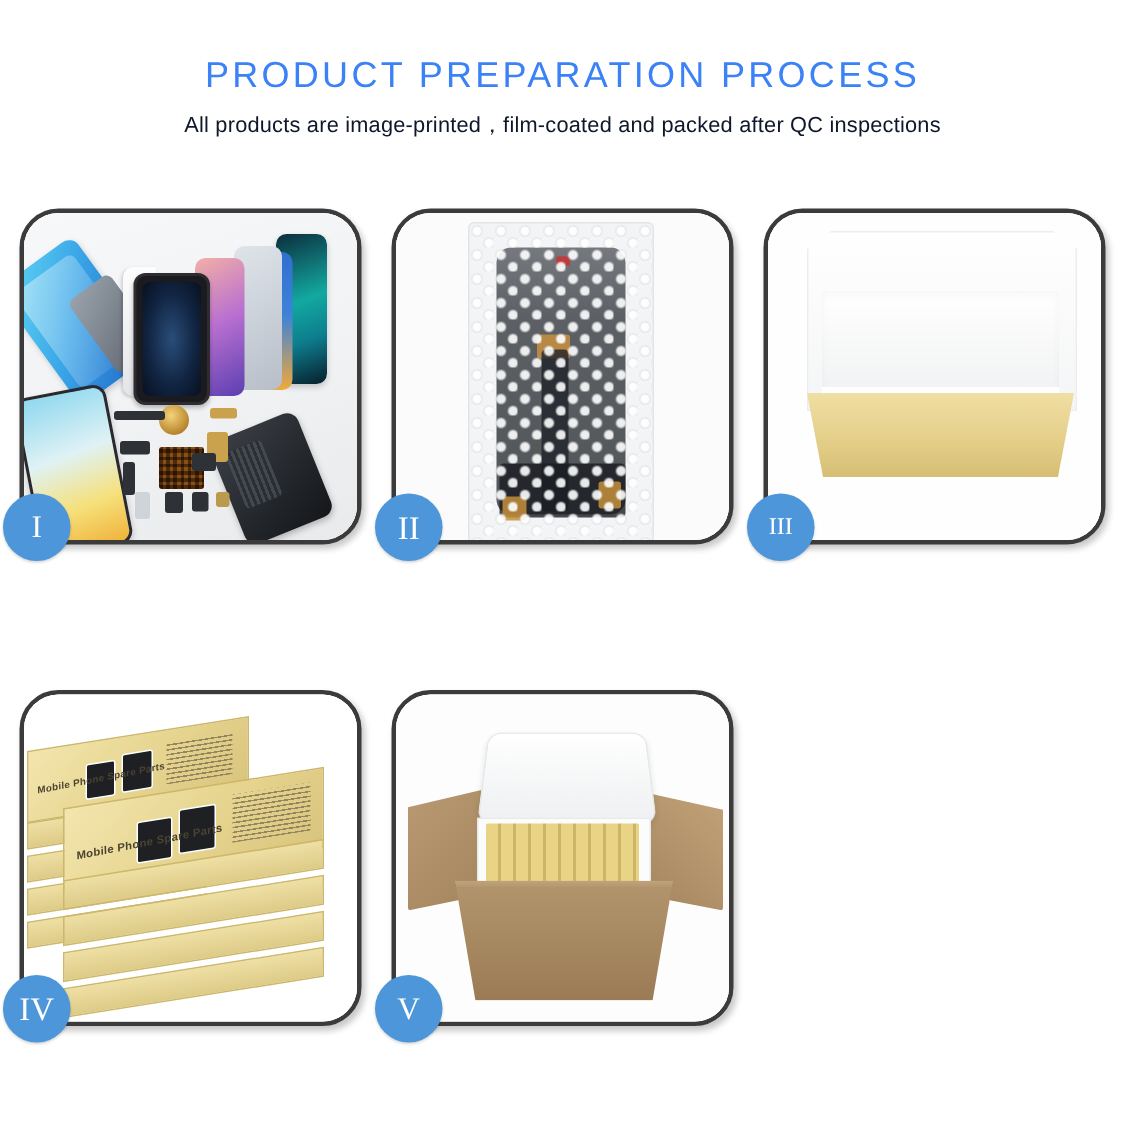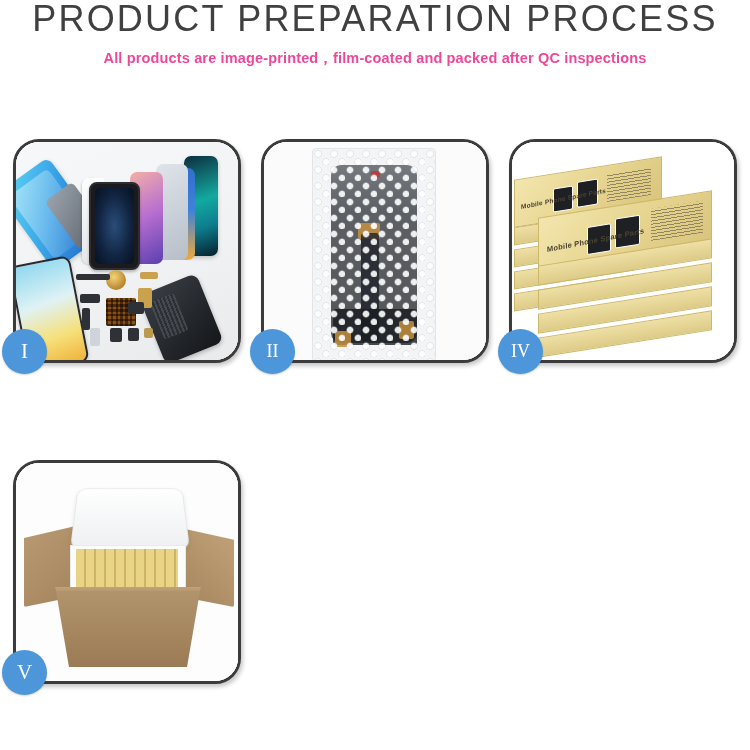--- a/index.html
+++ b/index.html
@@ -17,34 +17,35 @@
 
   
   .header {
     position: absolute;
     top: 0; left: 0;
     width: 750px;
     text-align: center;
   }
   .title {
     margin: 0;
-    font-size: 36px;
+    padding-top: 38px;
+    font-size: 24px;
     font-weight: 400;
     letter-spacing: 2.2px;
-    color: #404040;
+    color: #3b82f6;
     line-height: 1.05;
     white-space: nowrap;
   }
   .subtitle {
     margin: 0;
     padding-top: 11px;
     font-size: 14.5px;
-    font-weight: 700;
+    font-weight: 400;
     letter-spacing: 0.15px;
-    color: #ec4899;
+    color: #0f172a;
     white-space: nowrap;
   }
 
   
   .grid {
     position: absolute;
     top: 139px;
     left: 13px;
     width: 724px;
     display: grid;
@@ -83,21 +84,21 @@
     background: #4d96d9;
     color: #ffffff;
     font-family: "Liberation Serif", "DejaVu Serif", serif;
     font-size: 21px;
     line-height: 45px;
     text-align: center;
     letter-spacing: 0px;
     z-index: 6;
     box-shadow: 0 1px 2px rgba(0,0,0,0.18);
   }
-  .badge.wide { font-size: 18px; }
+  .badge.wide { font-size: 22px; }
   .badge.xwide { font-size: 16px; }
 
   
   .scene { position: absolute; inset: 0; }
   .p1-bg {
     position: absolute; inset: 0;
     background: linear-gradient(160deg,#f7f8f9 0%, #f1f2f4 55%, #e9eaec 100%);
   }
   .ph { position: absolute; border-radius: 6px; }
   .p1-blue {
@@ -427,20 +428,33 @@
           <div class="p2-gold1"></div>
           <div class="p2-gold2"></div>
           <div class="p2-red"></div>
           <div class="p2-bubbles"></div>
         </div>
       </div>
     </div>
     <div class="badge wide">II</div>
   </div>
 
+  <div class="panel">
+    <div class="panel-inner">
+      <div class="scene">
+        <div class="p3-bg"></div>
+        <div class="p3-lidback"></div>
+        <div class="p3-foam"></div>
+        <div class="p3-inner"></div>
+        <div class="p3-bubblepad"></div>
+        <div class="p3-tray"></div>
+      </div>
+    </div>
+    <div class="badge xwide">III</div>
+  </div>
 
   <div class="panel">
     <div class="panel-inner">
       <div class="scene">
         <div class="p4-bg"></div>
 
         <div class="box-side" style="left:2px;top:76px;width:118px;height:16px;transform:skewY(-9deg);"></div>
         <div class="box-side" style="left:2px;top:98px;width:118px;height:16px;transform:skewY(-9deg);"></div>
         <div class="box-side" style="left:2px;top:120px;width:118px;height:16px;transform:skewY(-9deg);"></div>
         <div class="box-side" style="left:2px;top:142px;width:118px;height:16px;transform:skewY(-9deg);"></div>

